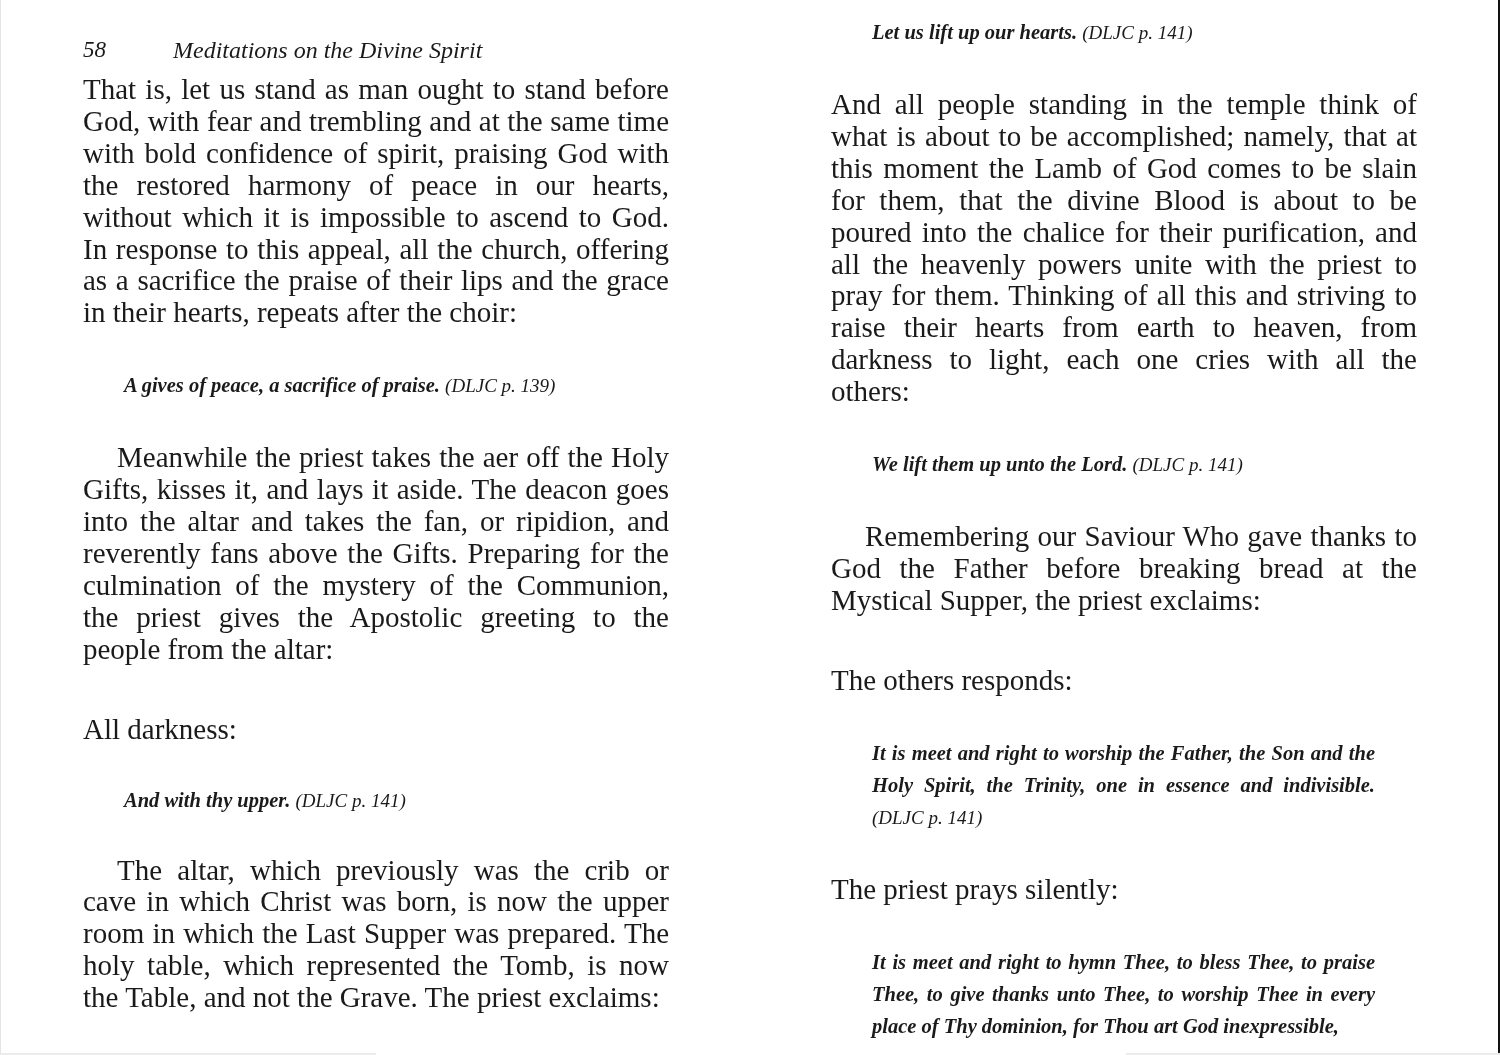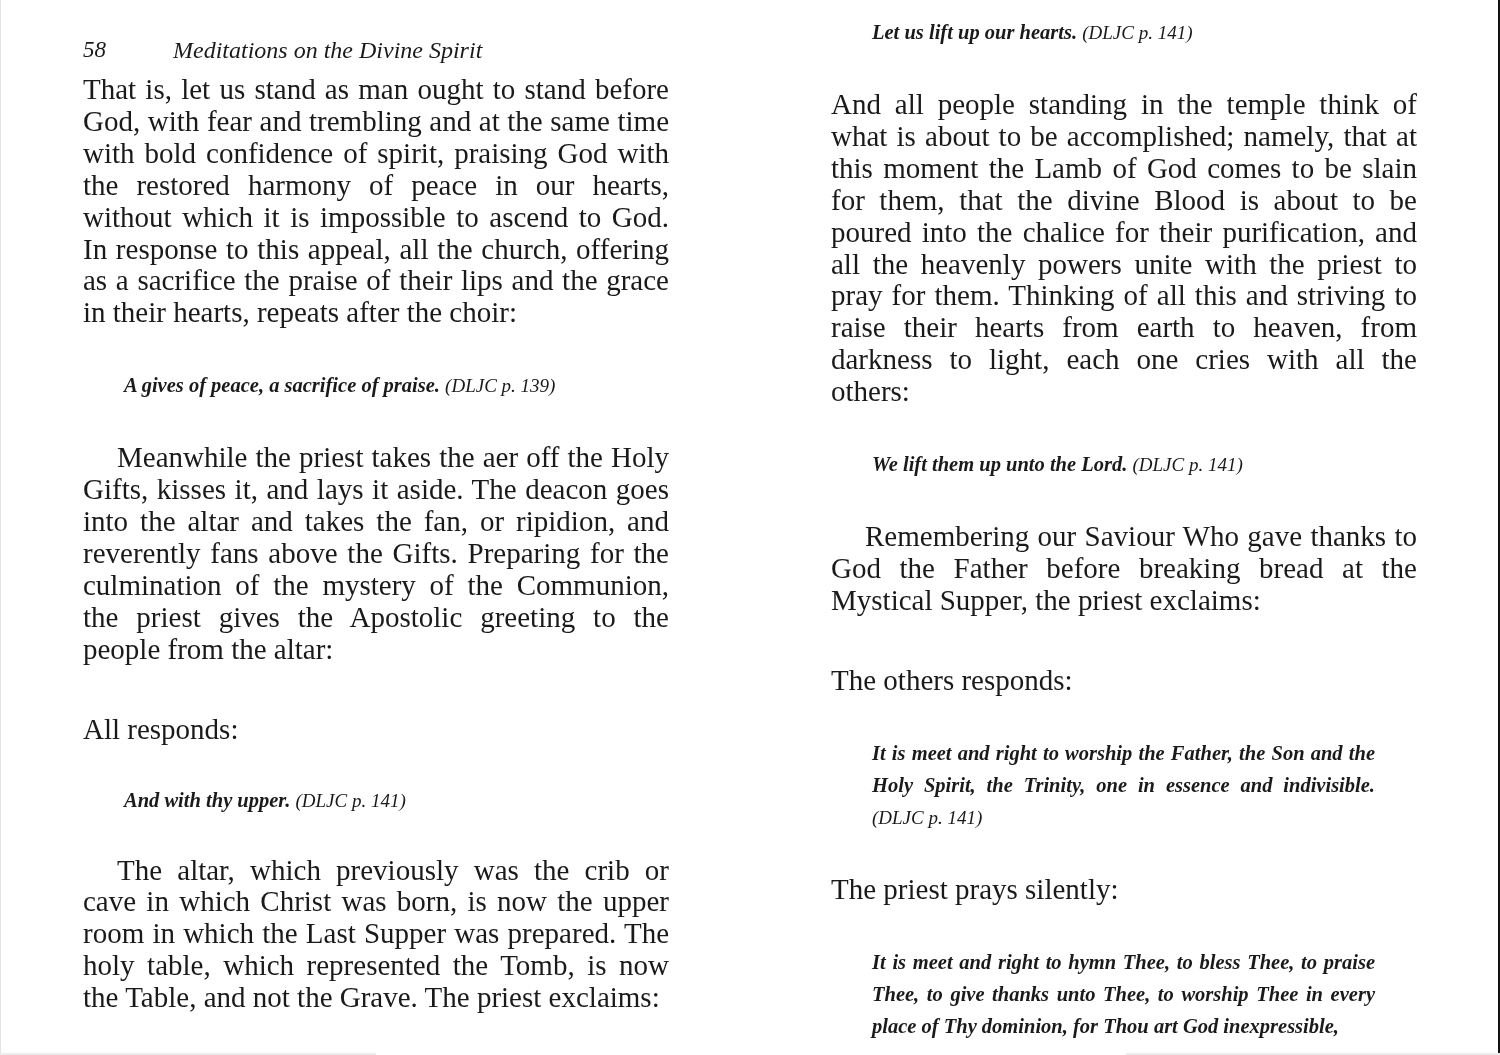--- a/index.html
+++ b/index.html
@@ -43,21 +43,21 @@
       <span class="rh-title">Meditations on the Divine Spirit</span>
     </div>
     <div class="content">
       <p>That is, let us stand as man ought to stand before God, with fear and trembling and at the same time with bold confidence of spirit, praising God with the restored harmony of peace in our hearts, without which it is impossible to ascend to God. In response to this appeal, all the church, offering as a sacrifice the praise of their lips and the grace in their hearts, repeats after the choir:</p>
       <div class="gap"></div>
       <div class="quote"><span>A gives of peace, a sacrifice of praise.</span> <span class="ref">(DLJC p. 139)</span></div>
       <div class="gap"></div>
       <p class="indent">Meanwhile the priest takes the aer off the Holy Gifts, kisses it, and lays it aside. The deacon goes into the altar and takes the fan, or ripidion, and reverently fans above the Gifts. Preparing for the culmination of the mystery of the Communion, the priest gives the Apostolic greeting to the people from the altar:</p>
       <div class="gap"></div>
       <div class="gap"></div>
-      <p>All responds:</p>
+      <p>All darkness:</p>
       <div class="gap-s"></div>
       <div class="quote"><span>And with thy upper.</span> <span class="ref">(DLJC p. 141)</span></div>
       <div class="gap-s"></div>
       <p class="indent">The altar, which previously was the crib or cave in which Christ was born, is now the upper room in which the Last Supper was prepared. The holy table, which represented the Tomb, is now the Table, and not the Grave. The priest exclaims:</p>
     </div>
   </div>
 
   <div class="page right">
     <div class="content">
       <div class="quote"><span>Let us lift up our hearts.</span> <span class="ref">(DLJC p. 141)</span></div>

